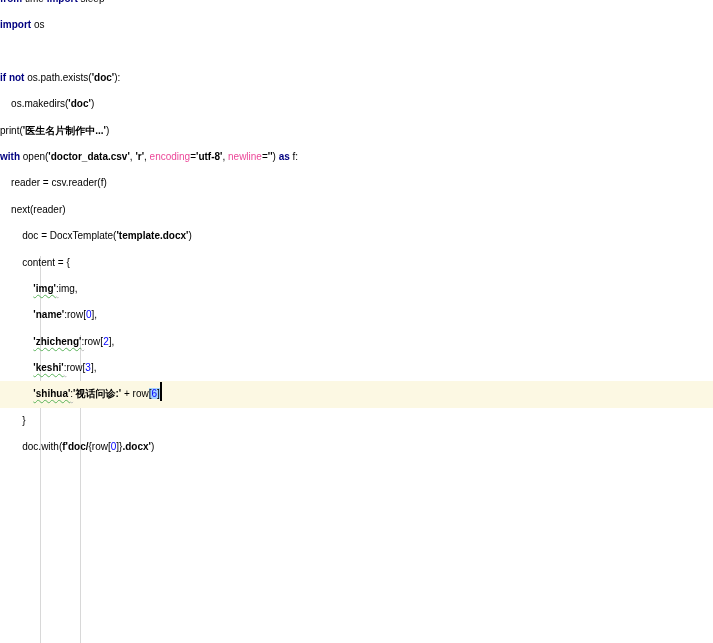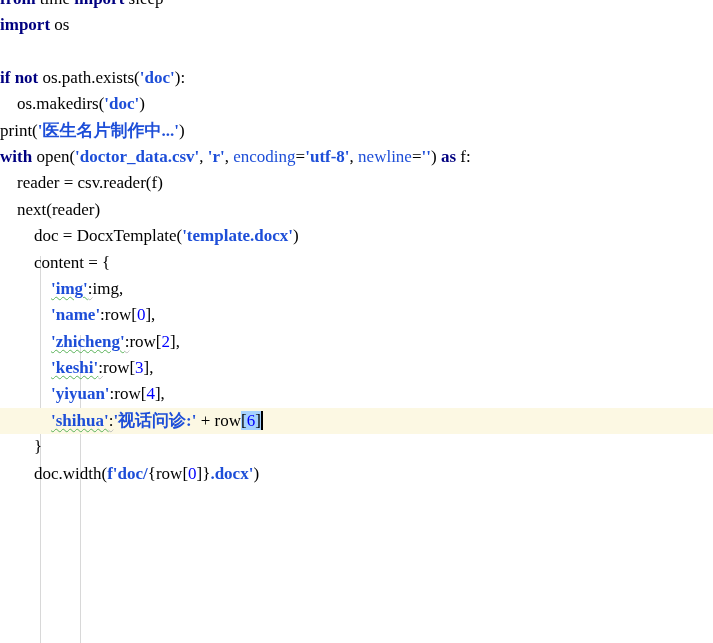--- a/index.html
+++ b/index.html
@@ -32,22 +32,22 @@
     left: 0;
     top: 0;
     width: 713px;
     z-index: 2;
   }
   .line {
     position: relative;
     height: 26.4px;
     line-height: 26.4px;
     white-space: pre;
-    font-size: 17px;
-    font-family: Liberation Serif, serif;
+    font-size: 10px;
+    font-family: Liberation Sans, sans-serif;
     color: #000000;
     letter-spacing: 0px;
     padding-left: 0px;
   }
   .line.first {
     
   }
   .hl-line {
     background: #fcf8e3;
   }
@@ -56,23 +56,23 @@
     position: absolute;
     left: -0px;
     top: 0;
     width: 713px;
     height: 26.4px;
     background: #fcf8e3;
     z-index: -1;
   }
   
   .kw   { color: #000080; font-weight: bold; }
-  .str  { color: #1d4ed8; font-weight: bold; }
+  .str  { color: #000000; font-weight: bold; }
   .num  { color: #0000ff; }
-  .kwarg{ color: #1d4ed8; }
+  .kwarg{ color: #ec4899; }
   .plain{ color: #000000; }
   
   .sq {
     text-decoration: underline;
     text-decoration-style: wavy;
     text-decoration-color: #59b259;
     text-decoration-thickness: 1px;
     text-underline-offset: 2px;
   }
   .sq-gray {
@@ -131,25 +131,24 @@
     <div class="line"><span class="plain">        content = {</span></div>
 
     <div class="line"><span class="plain">            </span><span class="str sq">'img'</span><span class="plain sq-gray">:</span><span class="plain">img,</span></div>
 
     <div class="line"><span class="plain">            </span><span class="str">'name'</span><span class="plain">:row[</span><span class="num">0</span><span class="plain">],</span></div>
 
     <div class="line"><span class="plain">            </span><span class="str sq">'zhicheng'</span><span class="plain sq-gray">:</span><span class="plain">row[</span><span class="num">2</span><span class="plain">],</span></div>
 
     <div class="line"><span class="plain">            </span><span class="str sq">'keshi'</span><span class="plain sq-gray">:</span><span class="plain">row[</span><span class="num">3</span><span class="plain">],</span></div>
 
-    <div class="line"><span class="plain">            </span><span class="str">'yiyuan'</span><span class="plain">:row[</span><span class="num">4</span><span class="plain">],</span></div>
 
 
 
     <div class="line hl-line"><span class="plain">            </span><span class="str sq">'shihua'</span><span class="plain sq-gray">:</span><span class="str">'视话问诊:'</span><span class="plain"> + row</span><span class="sel"><span class="plain">[</span><span class="num">6</span><span class="plain">]</span></span><span class="caret"></span></div>
 
     <div class="line"><span class="plain">        }</span></div>
 
 
-    <div class="line"><span class="plain">        doc.width(</span><span class="str">f'doc/</span><span class="plain">{row[</span><span class="num">0</span><span class="plain">]}</span><span class="str">.docx'</span><span class="plain">)</span></div>
+    <div class="line"><span class="plain">        doc.with(</span><span class="str">f'doc/</span><span class="plain">{row[</span><span class="num">0</span><span class="plain">]}</span><span class="str">.docx'</span><span class="plain">)</span></div>
 
   </div>
 </div>
 
 </body></html>

